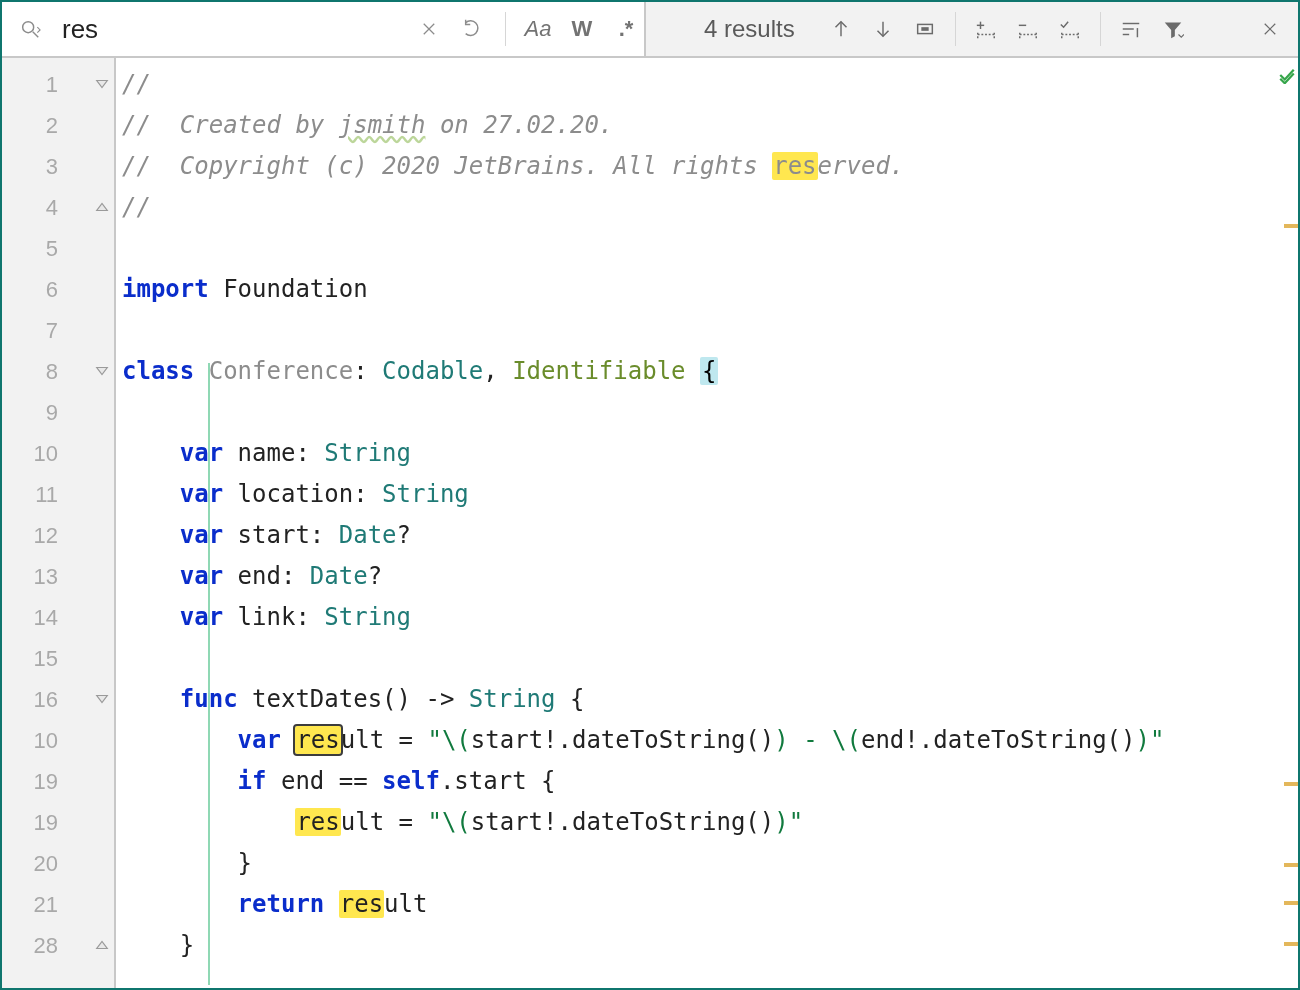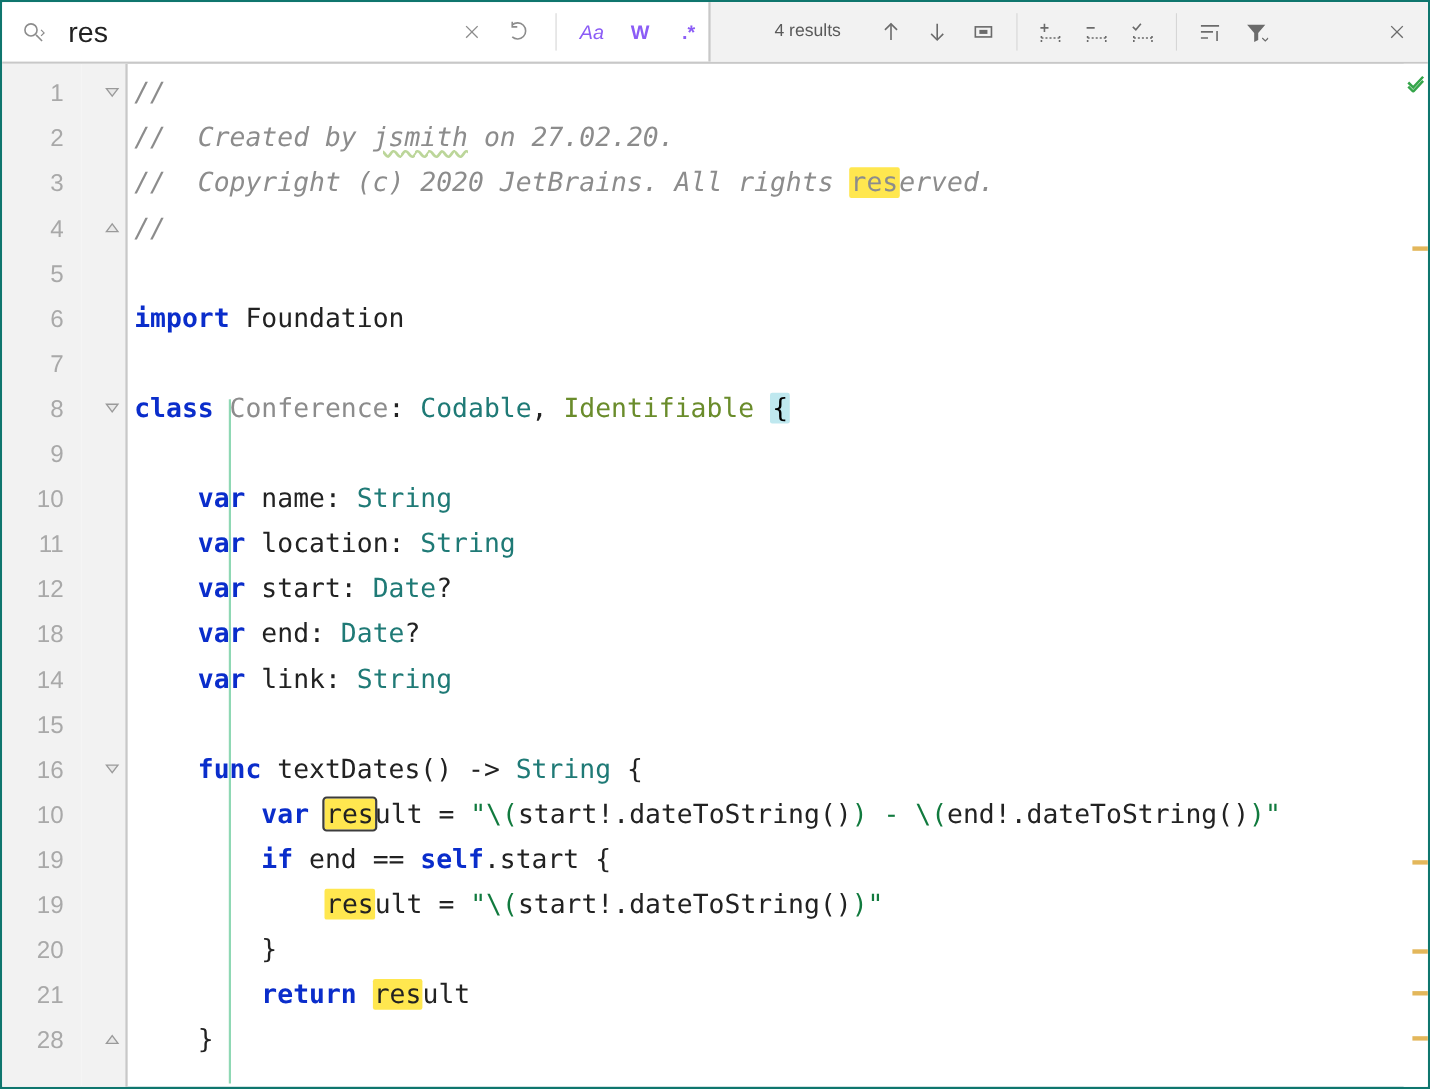--- a/index.html
+++ b/index.html
@@ -35,37 +35,37 @@
   .icon-btn {
     width: 36px; height: 36px;
     display: flex; align-items: center; justify-content: center;
     color: #8c8c8c;
     cursor: pointer;
     border-radius: 4px;
   }
   .icon-btn svg { width: 22px; height: 22px; stroke: currentColor; fill: none; stroke-width: 1.6; }
   .icon-btn.small svg { width: 18px; height: 18px; }
   .divider-v { width: 1px; height: 34px; background: #d6d6d6; margin: 0 6px; }
-  .opt { font-family: "Helvetica Neue", Arial, sans-serif; font-size: 18px; color: #8b5cf6; width: 36px; text-align: center; cursor: pointer; }
+  .opt { font-family: "Helvetica Neue", Arial, sans-serif; font-size: 22px; color: #737373; width: 36px; text-align: center; cursor: pointer; }
   .opt.italic { font-style: italic; }
   .opt.bold { font-weight: 700; }
 
   .find-right {
     flex: 1;
     height: 100%;
     background: #f2f2f2;
     border-left: 2px solid #c8c8c8;
     display: flex;
     align-items: center;
     padding: 0 10px;
     gap: 6px;
   }
   .results {
     font-family: "Helvetica Neue", Arial, sans-serif;
-    font-size: 16px;
+    font-size: 24px;
     color: #5a5a5a;
     padding: 0 22px 0 48px;
     white-space: nowrap;
   }
   .find-right .icon-btn { color: #6b6b6b; }
 
   
   .editor-wrap { flex: 1; display: flex; position: relative; }
   .gutter {
     flex: 0 0 72px;
@@ -261,21 +261,21 @@
         <div class="lineno">3</div>
         <div class="lineno">4</div>
         <div class="lineno">5</div>
         <div class="lineno">6</div>
         <div class="lineno">7</div>
         <div class="lineno">8</div>
         <div class="lineno">9</div>
         <div class="lineno">10</div>
         <div class="lineno">11</div>
         <div class="lineno">12</div>
-        <div class="lineno">18</div>
+        <div class="lineno">13</div>
         <div class="lineno">14</div>
         <div class="lineno">15</div>
         <div class="lineno">16</div>
         <div class="lineno">10</div>
         <div class="lineno">19</div>
         <div class="lineno">19</div>
         <div class="lineno">20</div>
         <div class="lineno">21</div>
         <div class="lineno">28</div>
       </div>

